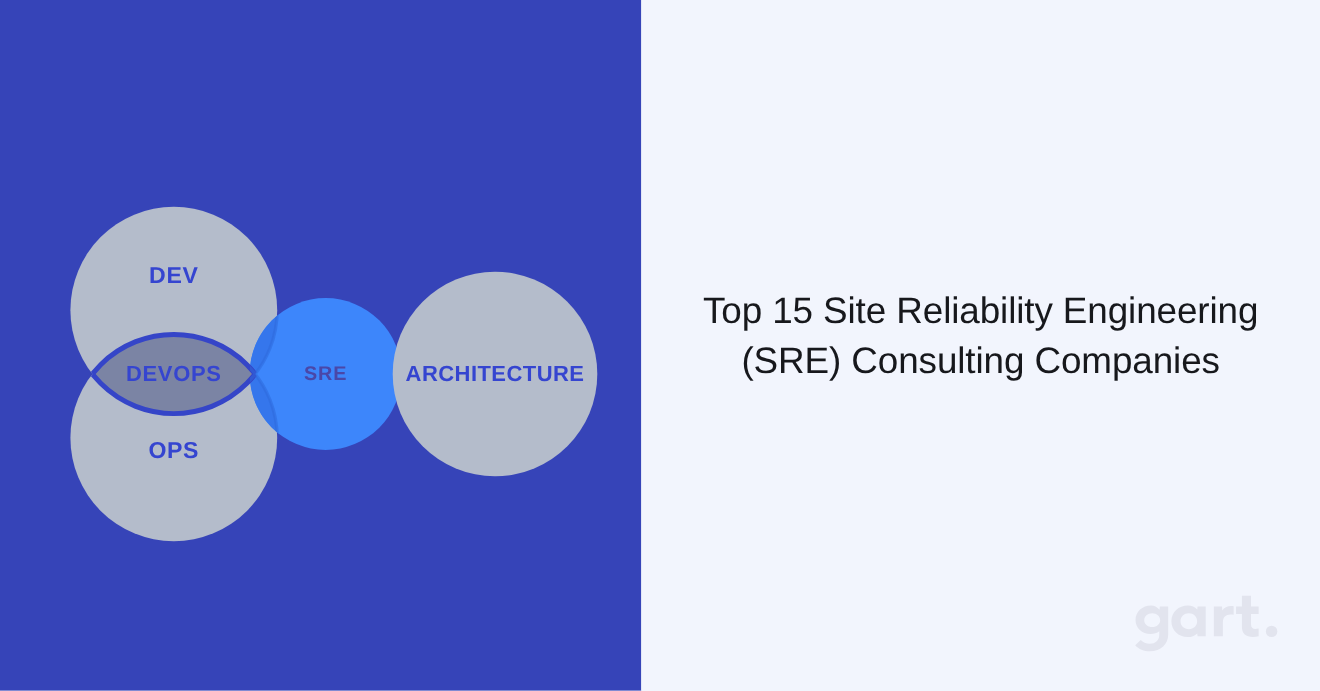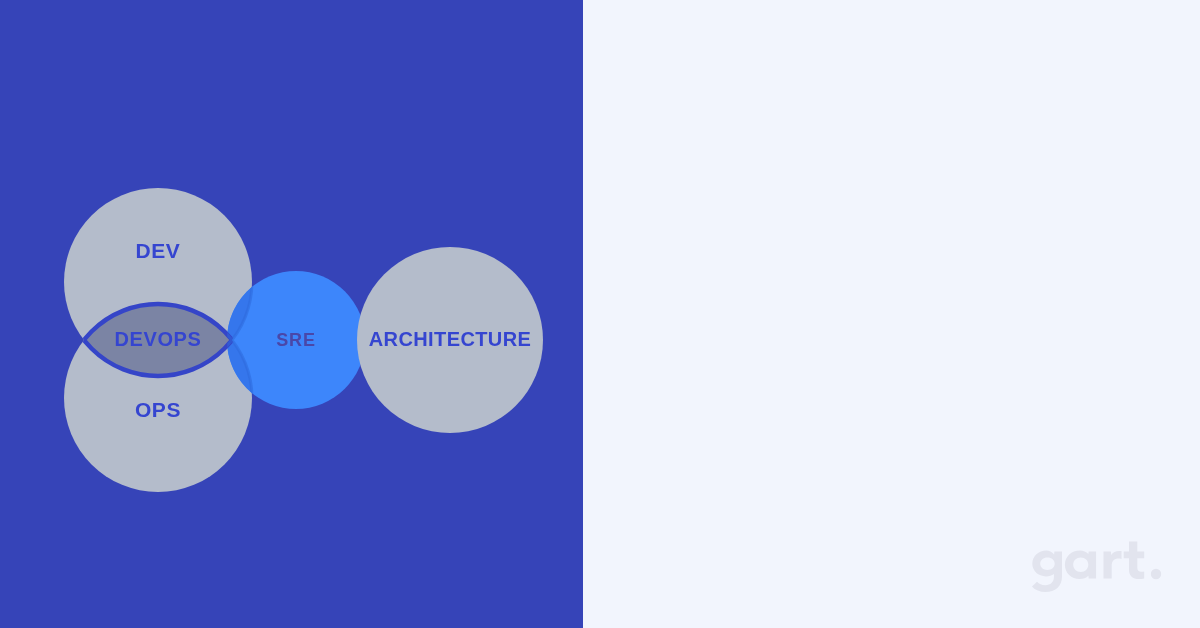--- a/index.html
+++ b/index.html
@@ -137,20 +137,25 @@
 
         <text x="296" y="341" text-anchor="middle" dominant-baseline="middle" font-family="Liberation Sans, sans-serif" font-size="18" font-weight="bold" letter-spacing="0.8" fill="#4A47A8">SRE</text>
 
         <text x="450" y="341" text-anchor="middle" dominant-baseline="middle" font-family="Liberation Sans, sans-serif" font-size="20" font-weight="bold" letter-spacing="0.4" fill="#3545D0">ARCHITECTURE</text>
       </svg>
     </div>
   </div>
 
   <div class="right-panel">
 
+    <h1 class="headline">
+      <span>Top 15 Site Reliability Engineering</span>
+      <br>
+      <span>(SRE) Consulting Companies</span>
+    </h1>
 
     <div class="brand-logo">
       <svg viewBox="0 0 150 62" xmlns="http://www.w3.org/2000/svg">
         <g fill="#E2E4EE">
 
           <path d="M22.5 14.5c-8.0 0-14.2 5.6-14.2 13.1 0 7.3 5.9 12.8 13.7 12.8 3.1 0 5.8-0.9 7.9-2.5v3.1c0 5.0-3.4 8.2-8.6 8.2-3.5 0-6.3-1.2-8.3-3.4l-5.0 4.8c3.2 3.6 7.8 5.5 13.4 5.5 9.9 0 16.6-6.1 16.6-15.4V15.4h-7.6l-0.3 3.0c-2.1-2.5-5.1-3.9-7.6-3.9zm1.0 7.0c4.1 0 7.2 2.7 7.2 6.3 0 3.5-3.1 6.2-7.2 6.2-4.2 0-7.3-2.7-7.3-6.2 0-3.6 3.1-6.3 7.3-6.3z"></path>
           <path d="M56.0 14.5c-8.6 0-15.1 6.1-15.1 14.3 0 8.2 6.4 14.3 14.8 14.3 3.5 0 6.5-1.2 8.7-3.3l0.3 2.6h7.4V15.4h-7.4l-0.3 2.6c-2.2-2.2-5.1-3.5-8.4-3.5zm0.8 7.1c4.3 0 7.5 3.1 7.5 7.2 0 4.1-3.2 7.2-7.5 7.2-4.4 0-7.6-3.1-7.6-7.2 0-4.1 3.2-7.2 7.6-7.2z"></path>
 
           <path d="M79.5 15.4v27.0h8.2V29.6c0-4.5 2.6-7.0 7.0-7.0 1.0 0 1.9 0.1 2.8 0.3v-7.8c-0.7-0.1-1.5-0.2-2.3-0.2-3.6 0-6.4 1.5-8.0 4.1l-0.3-3.6z"></path>
 

